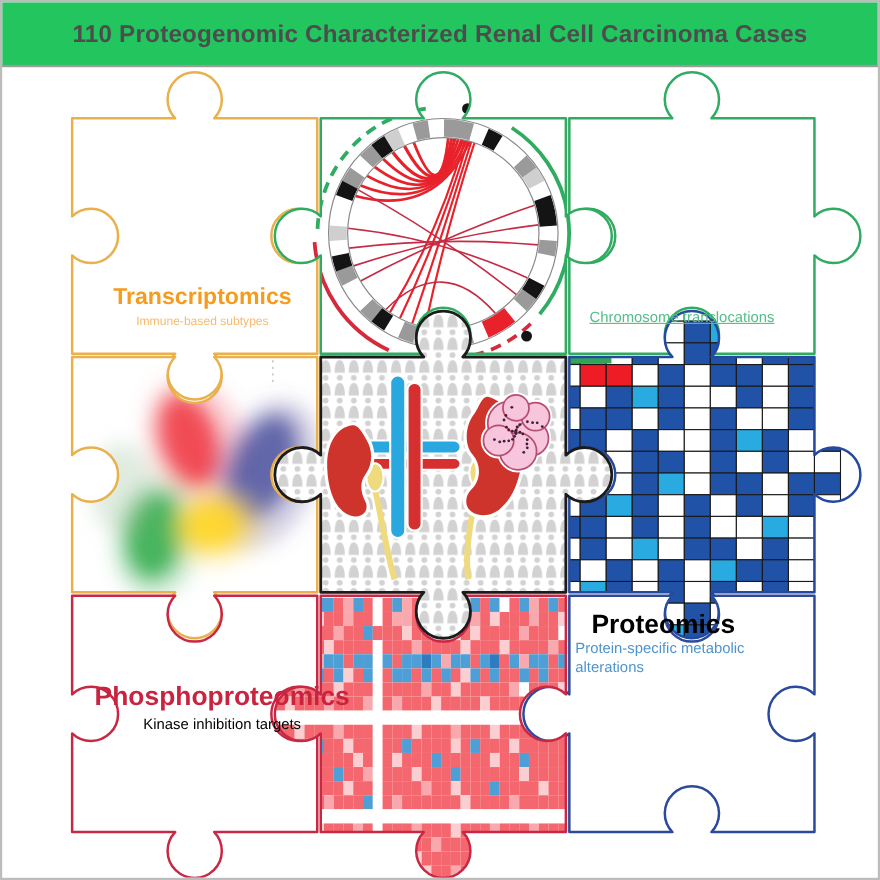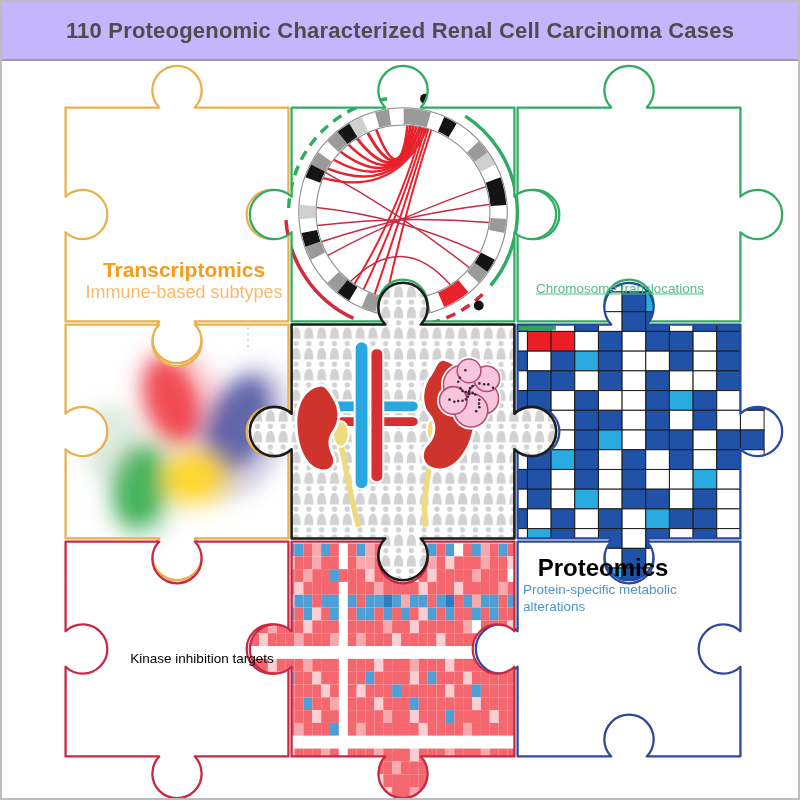--- a/index.html
+++ b/index.html
@@ -1,23 +1,23 @@
 <!DOCTYPE html>
 <html><head>
 <meta charset="utf-8">
 <style>
   html,body{margin:0;padding:0;background:#fff;font-family:"Liberation Sans",sans-serif;}
   .frame{position:relative;width:796px;height:796px;border:2px solid #bcbcbc;background:#fff;overflow:hidden;}
   .titlebar{position:absolute;top:0;left:0;right:0;height:57px;border-bottom:2px solid #9b9b9b;
-    display:flex;align-items:center;justify-content:center;background:#c4b5fd;z-index:5;}
+    display:flex;align-items:center;justify-content:center;background:#22c55e;z-index:5;}
   .titlebar h1{margin:0;font-size:22px;font-weight:bold;color:#4d4d4d;letter-spacing:.2px;}
   #puzzle-svg{position:absolute;left:0;top:0;z-index:1;}
   #labels{position:absolute;left:0;top:0;width:100%;height:100%;z-index:3;pointer-events:none;}
   .pt{position:absolute;transform:translate(-50%,-50%);font-weight:bold;white-space:nowrap;}
-  .ps{position:absolute;transform:translate(-50%,-50%);white-space:nowrap;font-size:18px;}
+  .ps{position:absolute;transform:translate(-50%,-50%);white-space:nowrap;font-size:11px;}
   .t-title{color:#F59C1E;font-size:21px;}
   .t-sub{color:#F6BA6E;}
   .g-title{color:#25A95C;font-size:23px;}
   .g-sub{color:#52BD87;font-size:13.5px;text-decoration:underline;}
   .h-title{color:#141414;font-size:24px;
     text-shadow:0 0 3px #fff,0 0 5px #fff,1px 1px 2px #fff,-1px -1px 2px #fff;}
   .ph-title{color:#C9243F;font-size:24px;}
   .ph-sub{color:#000000;font-size:13.5px;}
   .pr-title{color:#000000;font-size:24px;}
   .pr-sub{color:#4D94CE;font-size:13.5px;white-space:normal;width:160px;text-align:left;
@@ -1032,18 +1032,19 @@
       </g>
     </svg>
 
   <div id="labels">
     <div class="pt t-title" style="left:182px;top:268px">Transcriptomics</div>
     <div class="ps t-sub" style="left:182px;top:290px">Immune-based subtypes</div>
 
     <div class="ps g-sub" style="left:618px;top:286px">Chromosome translocations</div>
 
 
+    <div class="pt ph-title" style="left:200px;top:632px">Phosphoproteomics</div>
     <div class="ps ph-sub" style="left:200px;top:656px">Kinase inhibition targets</div>
 
     <div class="pt pr-title" style="left:601px;top:566px">Proteomics</div>
     <div class="ps pr-sub" style="left:601px;top:580px">Protein-specific metabolic alterations</div>
   </div>
 </div>
 
 </body></html>

